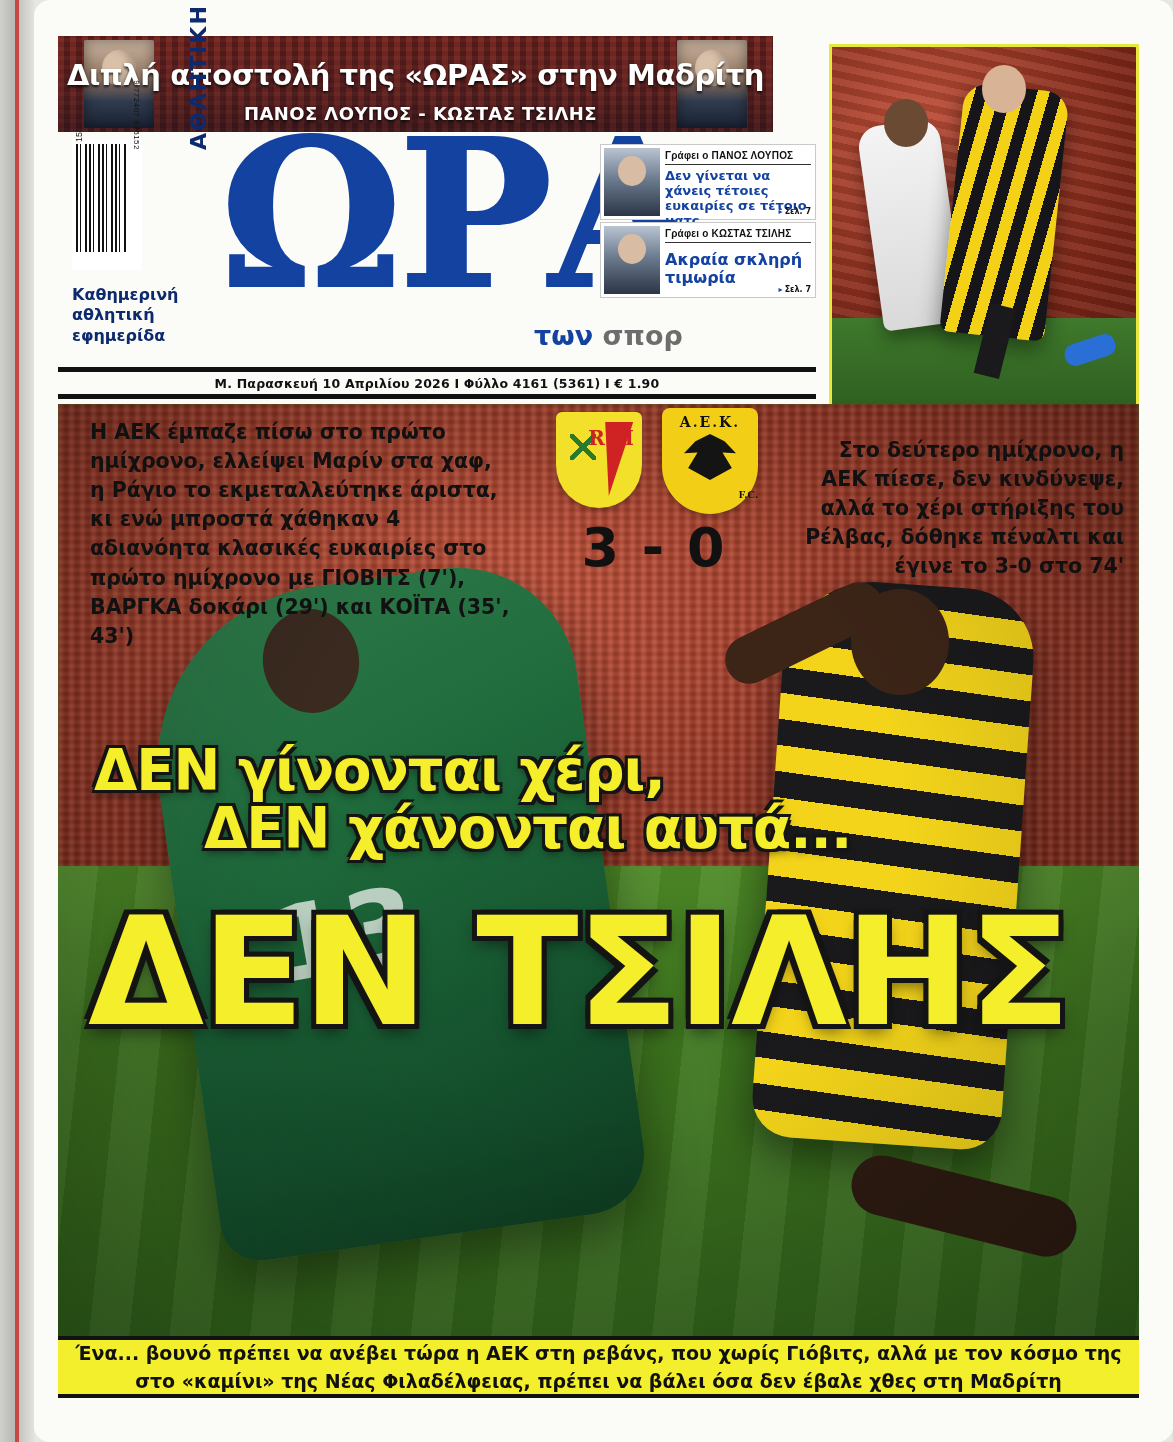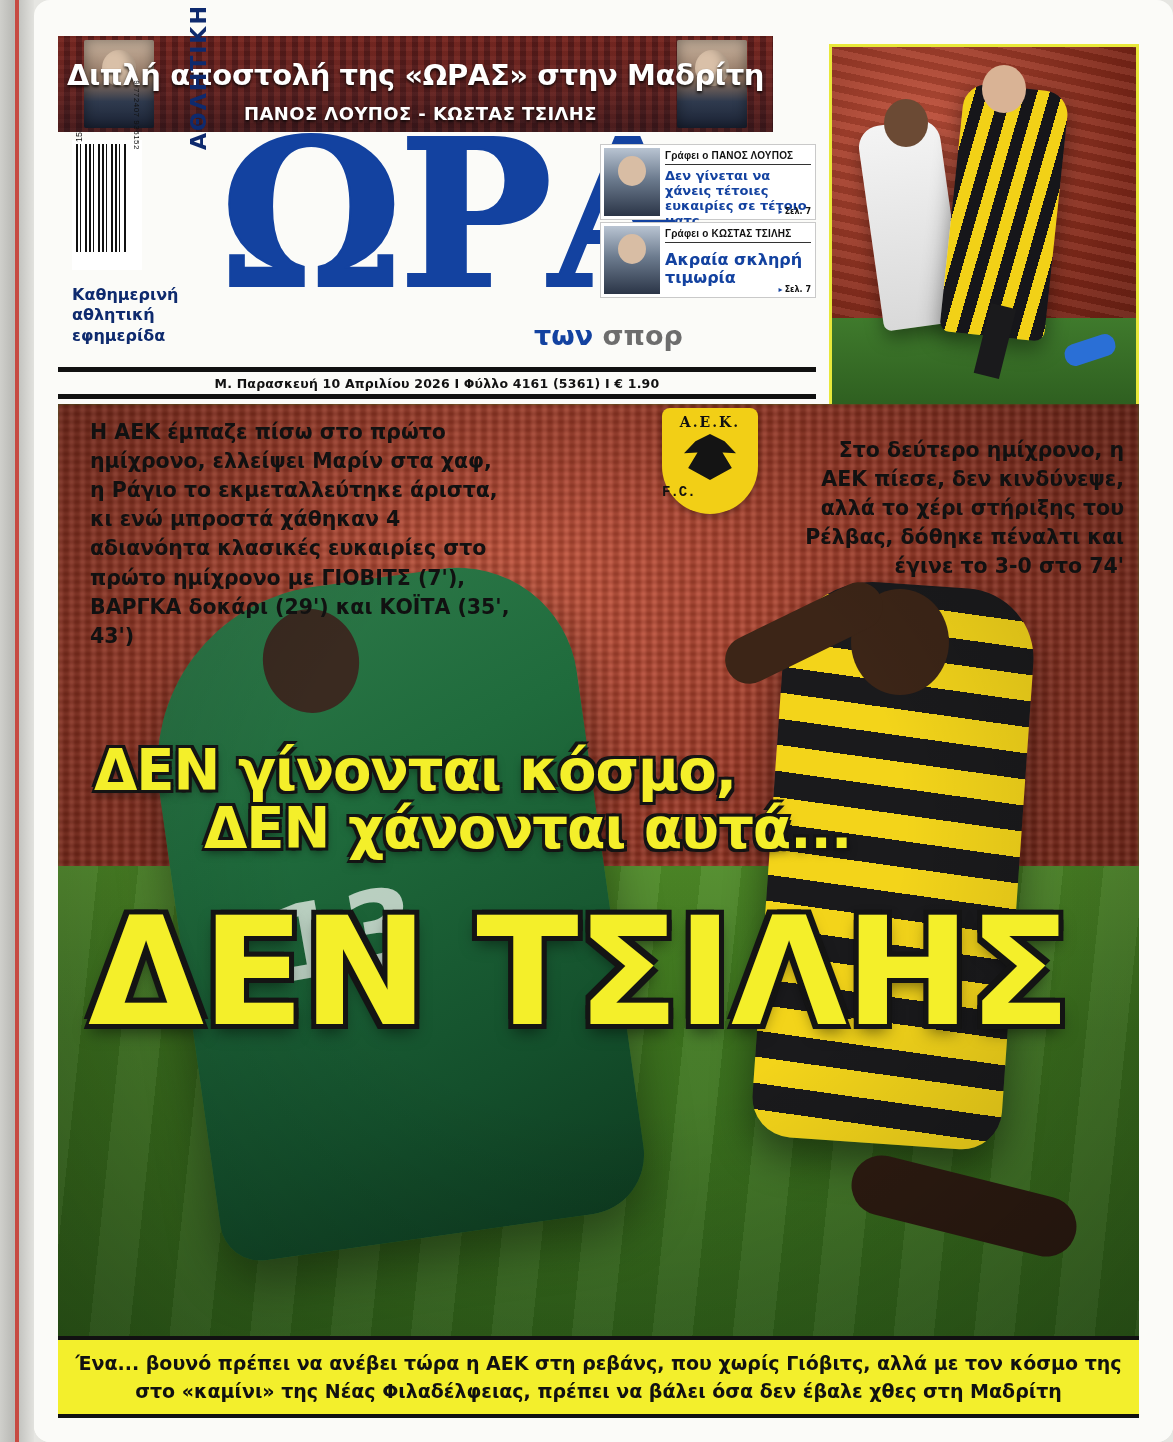--- a/index.html
+++ b/index.html
@@ -298,22 +298,22 @@
   .crest-aek .label {
     position: absolute; left: 0; right: 0; top: 6px; text-align: center;
     font-family:"DejaVu Serif", serif; font-weight: bold; font-size: 14px; color: #111; letter-spacing: 2px;
   }
   .crest-aek .eagle {
     position: absolute; left: 22px; top: 26px; width: 52px; height: 46px;
     background: #141414;
     clip-path: polygon(50% 0%, 78% 16%, 100% 42%, 74% 40%, 92% 74%, 50% 100%, 8% 74%, 26% 40%, 0% 42%, 22% 16%);
   }
   .crest-aek .fc {
-    position:absolute; left:0; right:0; bottom: 14px; text-align:left;
-    font-family:Liberation Mono, monospace; font-size: 14px; font-weight:bold; color:#111;
+    position:absolute; left:0; right:0; bottom: 14px; text-align:right;
+    font-family:Liberation Serif, serif; font-size: 11px; font-weight:bold; color:#111;
   }
   .score {
     position: absolute; left: 0; right: 0; top: 112px; text-align: center;
     font-family: "DejaVu Sans", sans-serif; font-weight: bold; font-size: 54px;
     color: #111; letter-spacing: 2px;
   }
   
   .cap-left {
     position: absolute; left: 56px; top: 418px; width: 420px;
     font-family: "DejaVu Sans", sans-serif; font-weight: bold; font-size: 20.5px;
@@ -338,21 +338,21 @@
     position: absolute; left: 54px; top: 900px; width: 1010px;
     font-family: "DejaVu Sans", sans-serif; font-weight: bold; font-size: 150px;
     line-height: .96; color: #f4ef2a; letter-spacing: -2px;
     text-shadow:
       -5px -5px 0 #141414, 5px -5px 0 #141414, -5px 5px 0 #141414, 5px 5px 0 #141414,
       0 8px 16px rgba(0,0,0,.5);
   }
   .bighead .b2 { display:block; }
   
   .strap {
-    position: absolute; left: 24px; top: 1336px; width: 1081px; height: 82px;
+    position: absolute; left: 24px; top: 1336px; width: 1081px; height: 62px;
     background: #f3ef2c; border-top: 4px solid #111; border-bottom: 4px solid #111;
     display: flex; flex-direction: column; align-items: center; justify-content: center;
   }
   .strap div {
     font-family: "DejaVu Sans", sans-serif; font-weight: bold; font-size: 19px;
     color: #111; line-height: 1.5; text-align: center; white-space: nowrap;
   }
   .bottom-white {
     position:absolute; left:0; bottom:0; width: 1139px; height: 24px; background:#fbfbf8;
   }
@@ -434,29 +434,35 @@
       <div class="scorer-head"></div>
       <div class="scorer-arm"></div>
       <div class="scorer-leg"></div>
       <div class="vignette"></div>
     </div>
 
     <div class="cap-left">Η ΑΕΚ έμπαζε πίσω στο πρώτο ημίχρονο, ελλείψει Μαρίν στα χαφ, η Ράγιο το εκμεταλλεύτηκε άριστα, κι ενώ μπροστά χάθηκαν 4 αδιανόητα κλασικές ευκαιρίες στο πρώτο ημίχρονο με ΓΙΟΒΙΤΣ (7'), ΒΑΡΓΚΑ δοκάρι (29') και ΚΟΪΤΑ (35', 43')</div>
     <div class="cap-right">Στο δεύτερο ημίχρονο, η ΑΕΚ πίεσε, δεν κινδύνεψε, αλλά το χέρι στήριξης του Ρέλβας, δόθηκε πέναλτι και έγινε το 3-0 στο 74'</div>
 
     <div class="score-zone">
+      <div class="crest-rayo">
+        <div class="x"></div>
+        <div class="bolt"></div>
+        <div class="rm">R M</div>
+      </div>
       <div class="crest-aek">
         <div class="label">Α.Ε.Κ.</div>
         <div class="eagle"></div>
         <div class="fc">F.C.</div>
       </div>
+      <div class="score">3 - 0</div>
     </div>
 
     <div class="kicker">
-      <span>ΔΕΝ γίνονται κόσμο,</span>
+      <span>ΔΕΝ γίνονται χέρι,</span>
       <span class="l2">ΔΕΝ χάνονται αυτά...</span>
     </div>
 
     <div class="bighead">
       <span>ΔΕΝ ΤΣΙΛΗΣ</span>
     </div>
 
     <div class="strap">
       <div>Ένα... βουνό πρέπει να ανέβει τώρα η ΑΕΚ στη ρεβάνς, που χωρίς Γιόβιτς, αλλά με τον κόσμο της</div>
       <div>στο «καμίνι» της Νέας Φιλαδέλφειας, πρέπει να βάλει όσα δεν έβαλε χθες στη Μαδρίτη</div>

